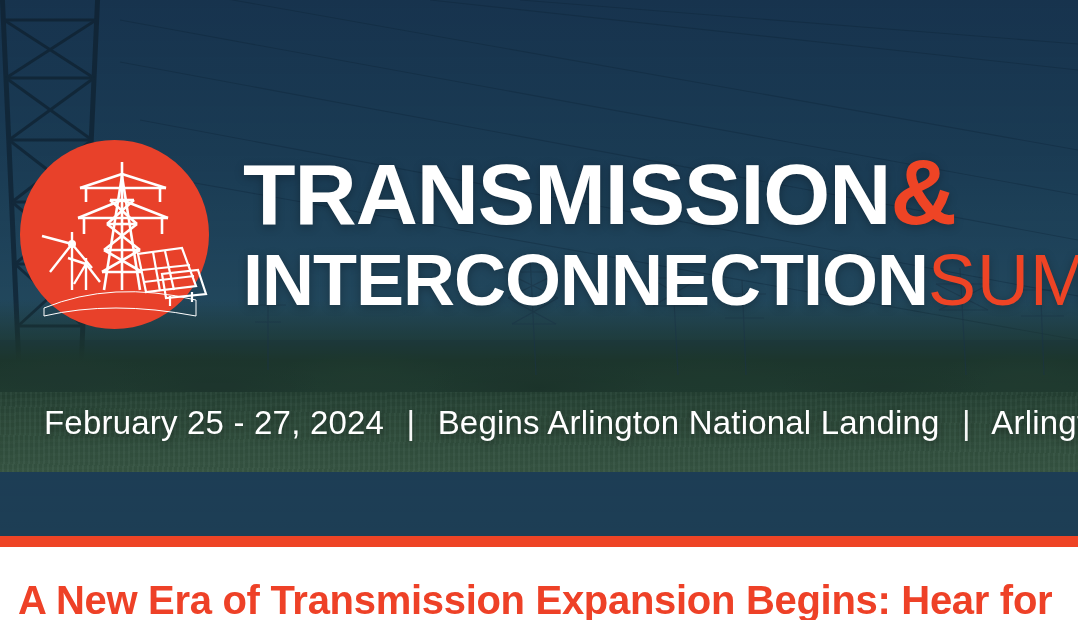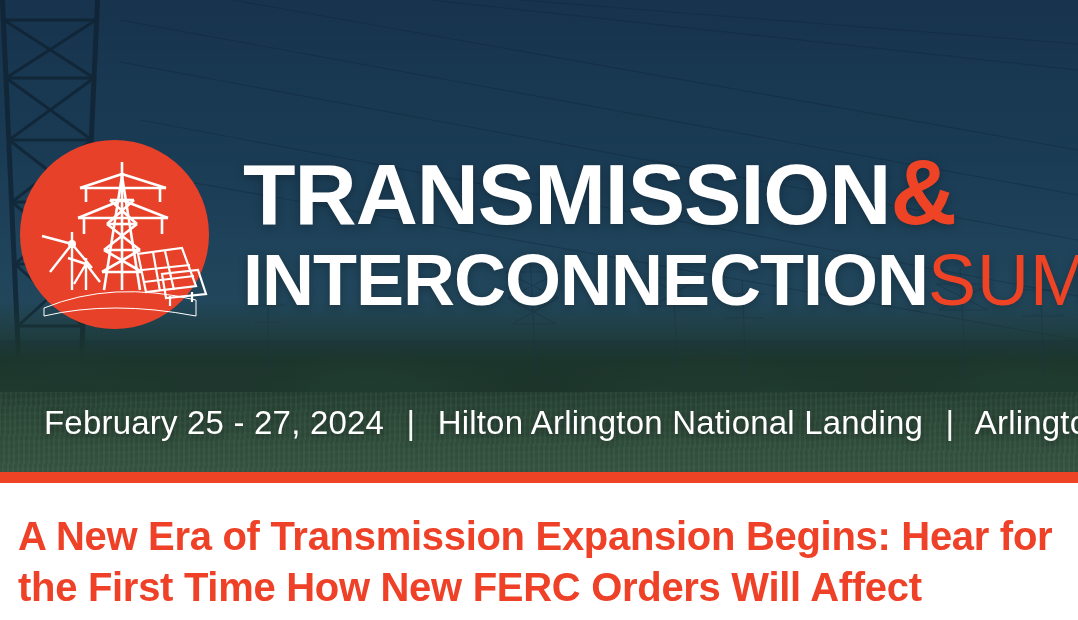--- a/index.html
+++ b/index.html
@@ -6,21 +6,21 @@
   html, body {
     width:1078px; height:620px;
     background:#ffffff;
     font-family:"Liberation Sans", sans-serif;
     overflow:hidden;
   }
 
   
   #hero {
     position:relative;
-    width:1078px; height:472px;
+    width:1078px; height:536px;
     overflow:hidden;
     background:#2d5874;
   }
 
   
   .photo-sky {
     position:absolute; left:0; top:0; width:100%; height:340px;
     background:linear-gradient(180deg,#2a5270 0%,#2d5974 45%,#33627a 72%,#3a6a7d 100%);
   }
   .photo-trees {
@@ -266,21 +266,21 @@
       <span class="t-heavy">TRANSMISSION</span><span class="t-amp">&amp;</span>
     </div>
     <div class="title-line t-row2">
       <span class="t-heavy">INTERCONNECTION</span><span class="t-light">SUMMIT</span>
     </div>
   </div>
 
   <div id="event-details">
     <span>February 25 - 27, 2024</span>
     <span class="sep">|</span>
-    <span>Hilton Arlington National Landing</span>
+    <span>Begins Arlington National Landing</span>
     <span class="sep">|</span>
     <span>Arlington, VA</span>
   </div>
 </div>
 
 <div id="accent-bar"></div>
 
 <h1 id="headline">A New Era of Transmission Expansion Begins: Hear for the First Time How New FERC Orders Will Affect Transmission</h1>
 
 </body></html>

